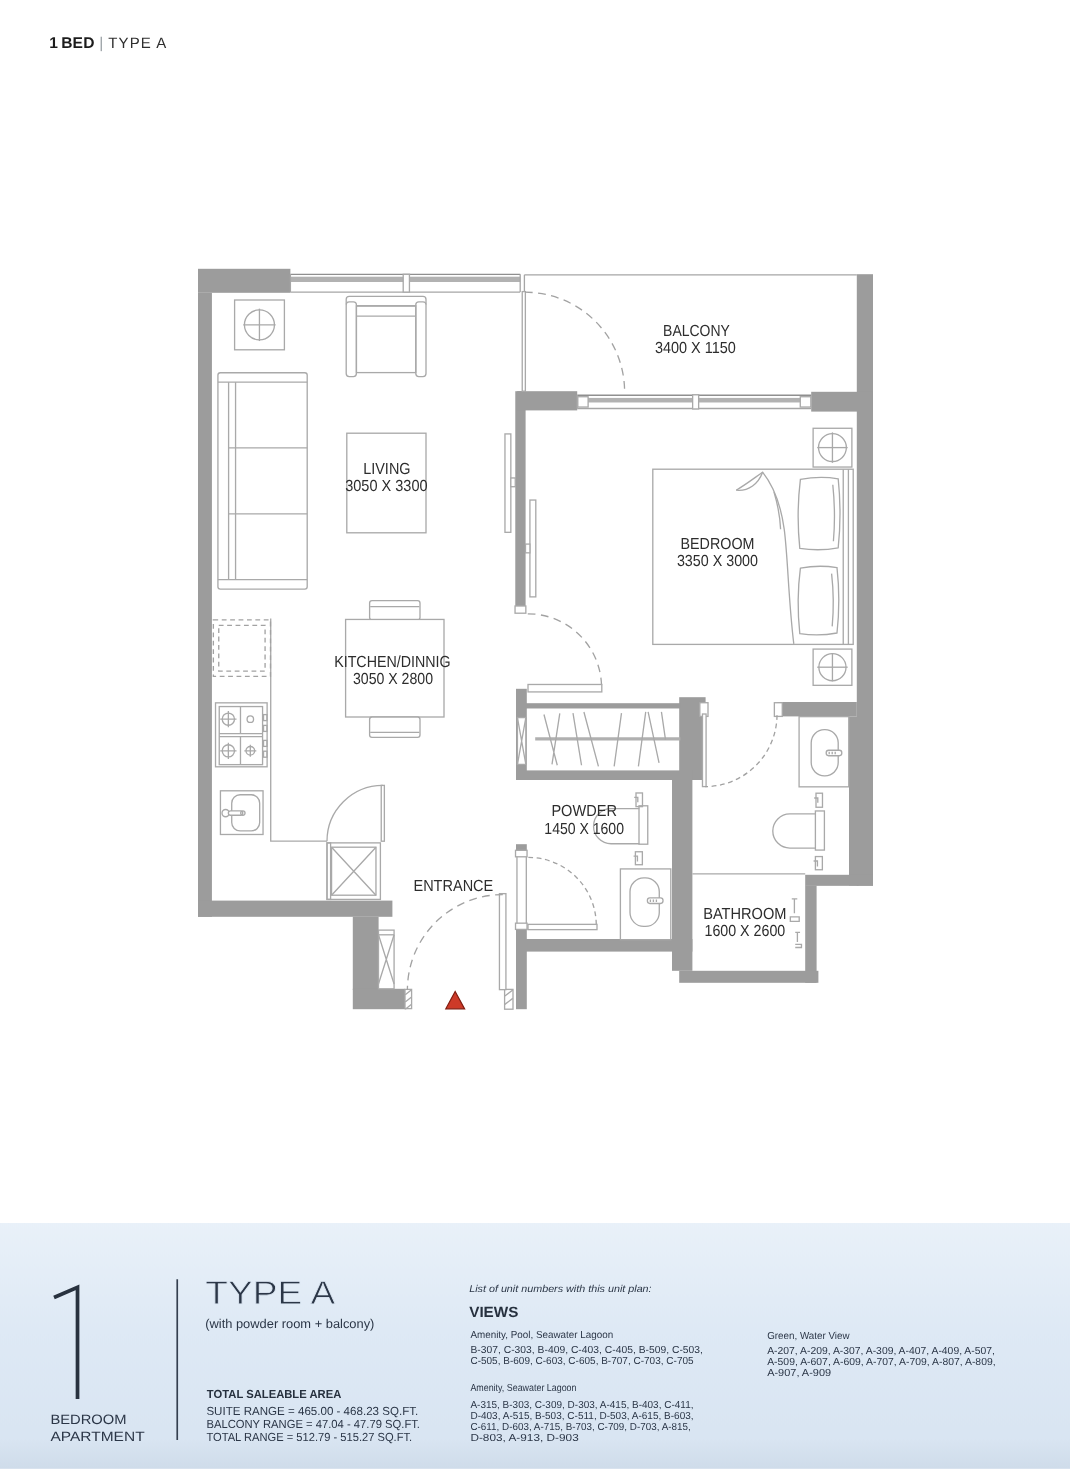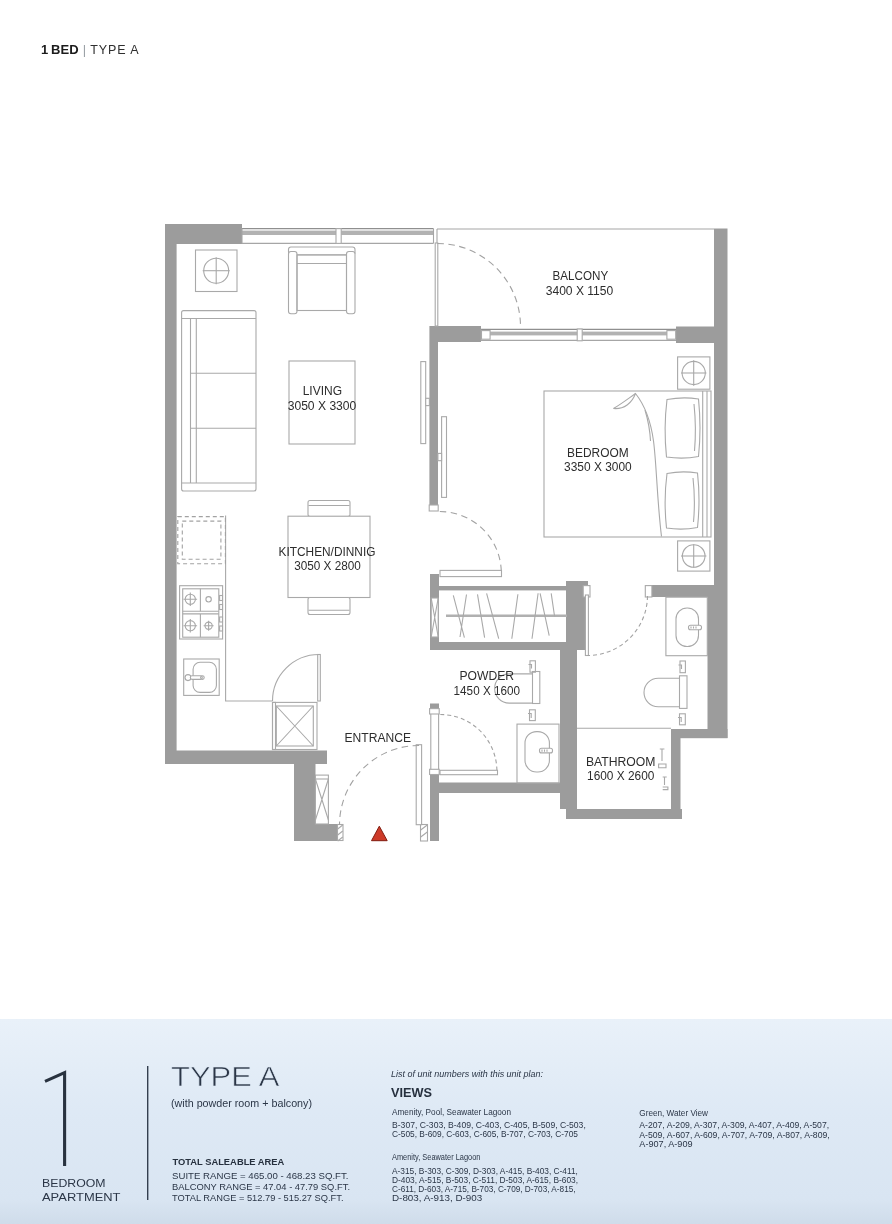--- a/index.html
+++ b/index.html
@@ -1,18 +1,18 @@
 <!DOCTYPE html>
 <html><head>
 <meta charset="utf-8">
 <style>
   html,body{margin:0;padding:0;}
   body{width:892px;height:1224px;position:relative;background:#ffffff;font-family:"Liberation Sans",sans-serif;overflow:hidden;}
   #plansvg{position:absolute;left:0;top:0;transform:translateZ(0);}
-  .hdr{opacity:.999;transform:translateZ(0);position:absolute;left:41px;top:42px;font-size:13px;color:#222;letter-spacing:.1px;}
+  .hdr{opacity:.999;transform:translateZ(0);position:absolute;left:41px;top:28px;font-size:13px;color:#222;letter-spacing:.1px;}
   .hdr b{font-weight:bold;color:#1c1c1c;}
   .hdr .sep{color:#9aa0a5;font-weight:400;padding:0 4px;}
   .hdr .ta{color:#2f2f2f;letter-spacing:.9px;font-size:12.5px;}
   #band{position:absolute;left:0;top:1019px;width:892px;height:205px;opacity:.999;transform:translateZ(0);background:linear-gradient(180deg,#e9f1f9 0%,#dee9f5 45%,#d9e5f2 88%,#cfdcea 100%);}
 </style>
 </head>
 <body>
 
 <div class="hdr"><b>1 BED</b><span class="sep">|</span><span class="ta">TYPE A</span></div>
 

